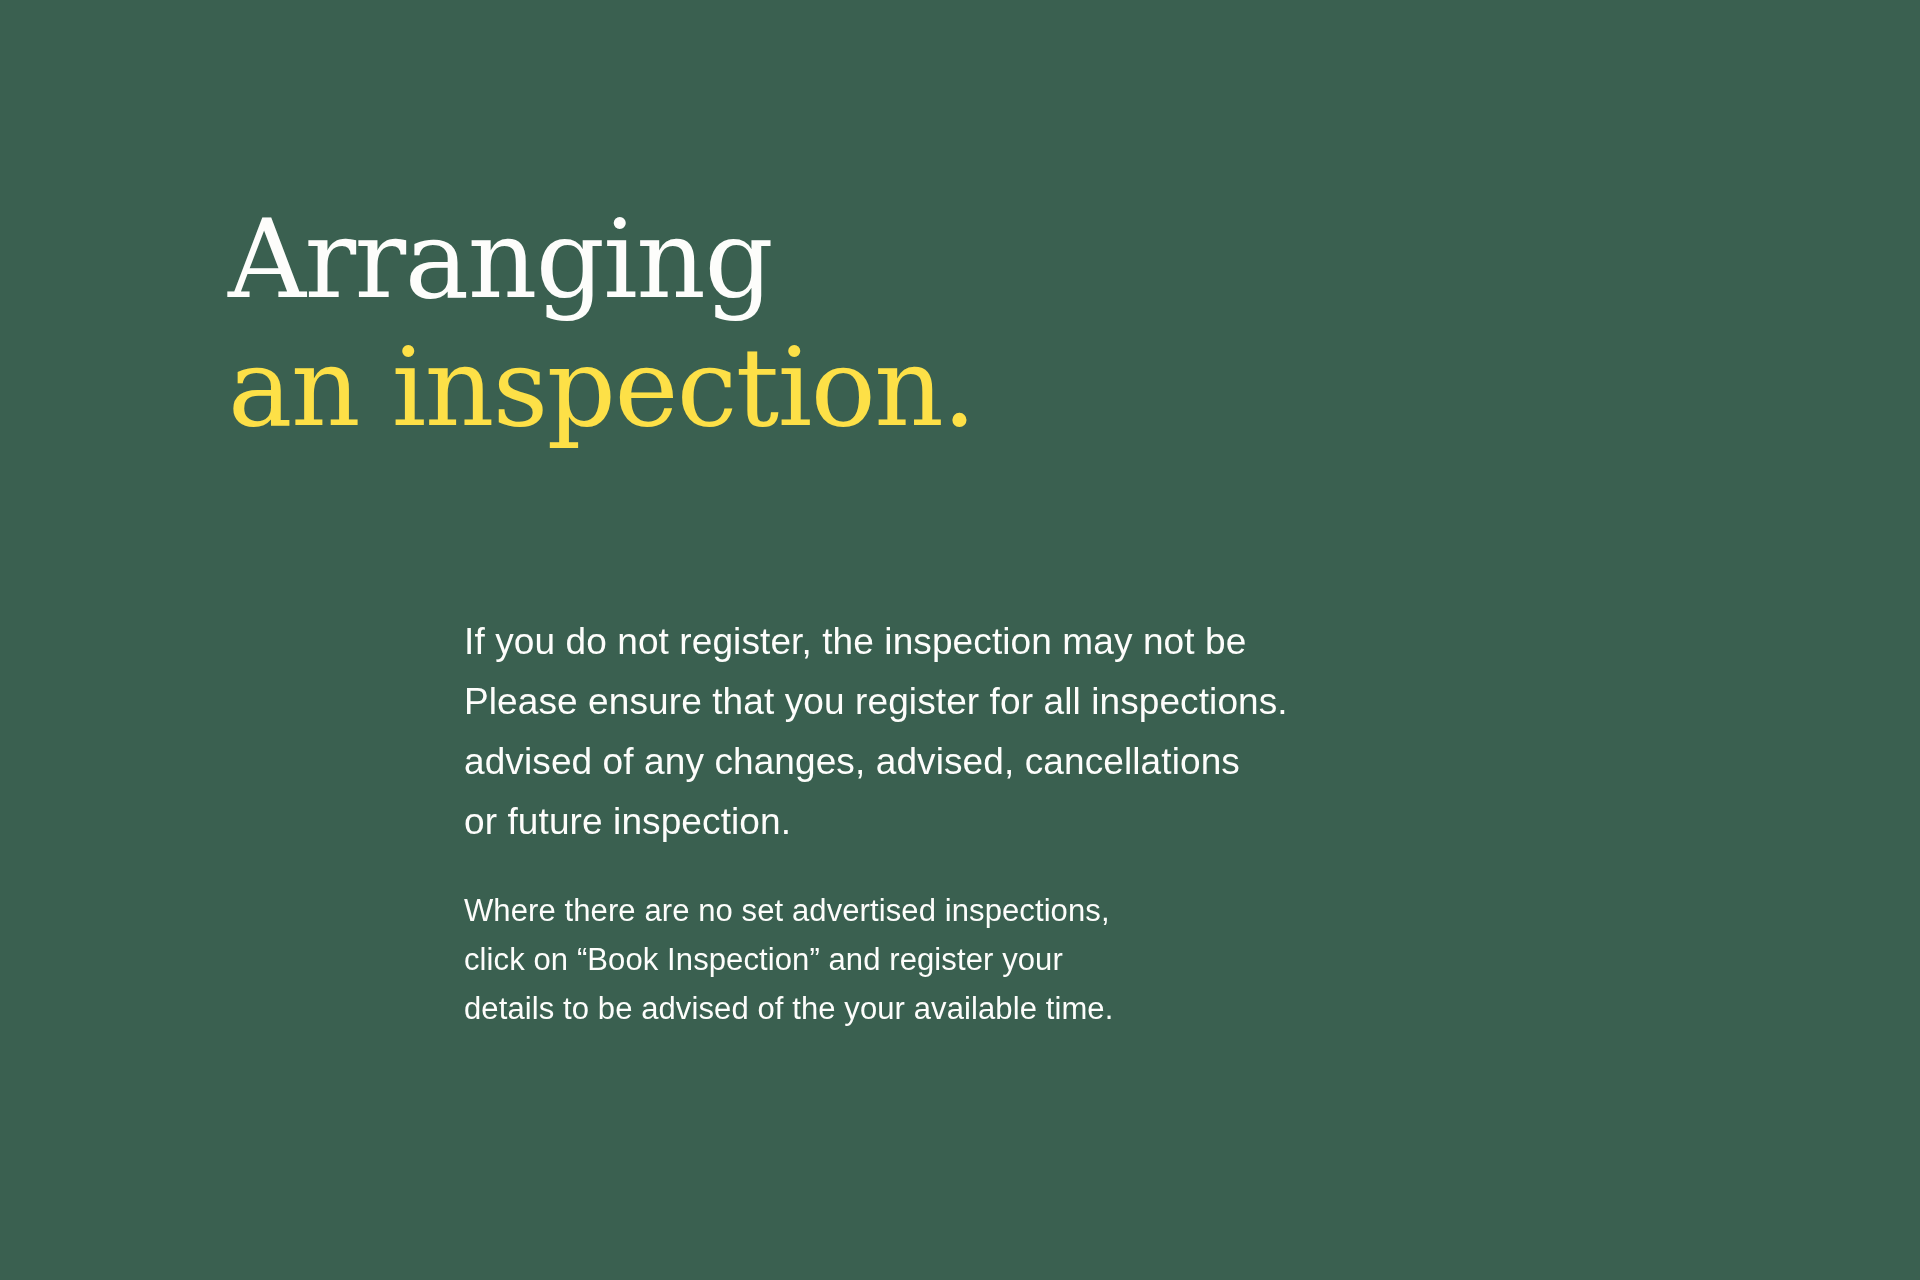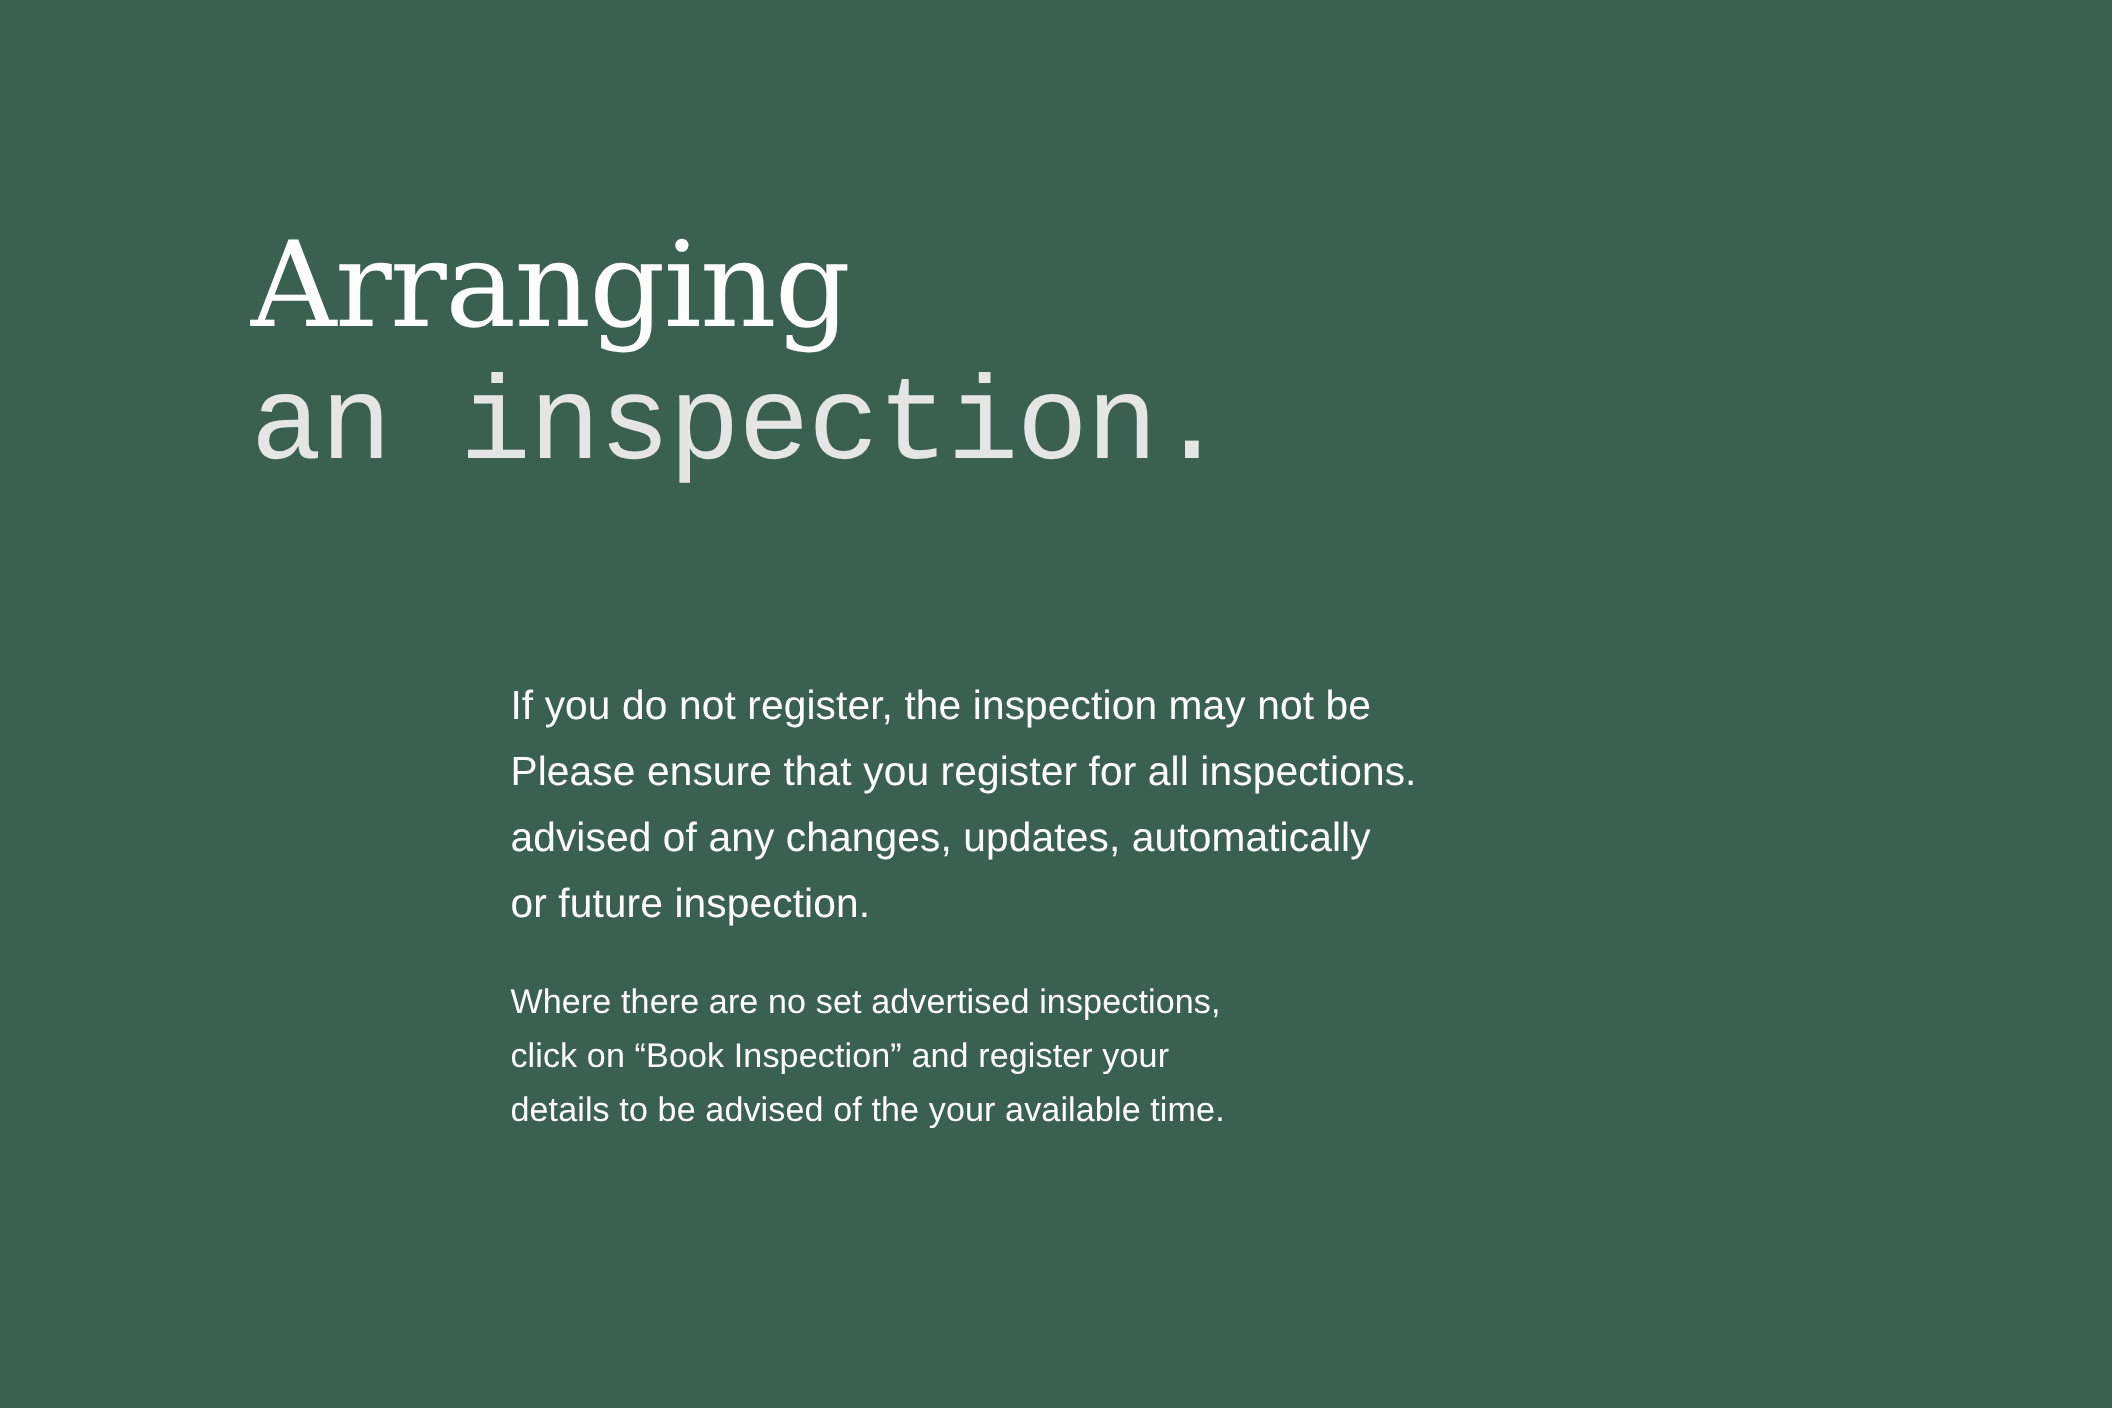--- a/index.html
+++ b/index.html
@@ -74,29 +74,29 @@
     white-space: nowrap;
   }
 </style>
 </head>
 <body style="background: rgb(58, 96, 80);">
 
 <div class="slide" style="background: rgb(58, 96, 80);">
 
   <div class="heading-block">
     <div class="heading-line" style="color: rgb(253, 253, 251);">Arranging</div>
-    <div class="heading-line" style="color: #e5e5e5; font-family: Liberation Mono, monospace;">an inspection.</div>
+    <div class="heading-line" style="color: #fde047;">an inspection.</div>
   </div>
 
   <div class="body-block">
 
     <div class="para para-primary" style="color: rgb(253, 253, 251);">
       <span class="ln">If you do not register, the inspection may not be</span>
       <span class="ln">Please ensure that you register for all inspections.</span>
-      <span class="ln">advised of any changes, updates, automatically</span>
+      <span class="ln">advised of any changes, advised, cancellations</span>
       <span class="ln">or future inspection.</span>
     </div>
 
     <div class="para para-secondary" style="color: rgb(253, 253, 251);">
       <span class="ln">Where there are no set advertised inspections,</span>
       <span class="ln">click on “Book Inspection” and register your</span>
       <span class="ln">details to be advised of the your available time.</span>
     </div>
 
   </div>

